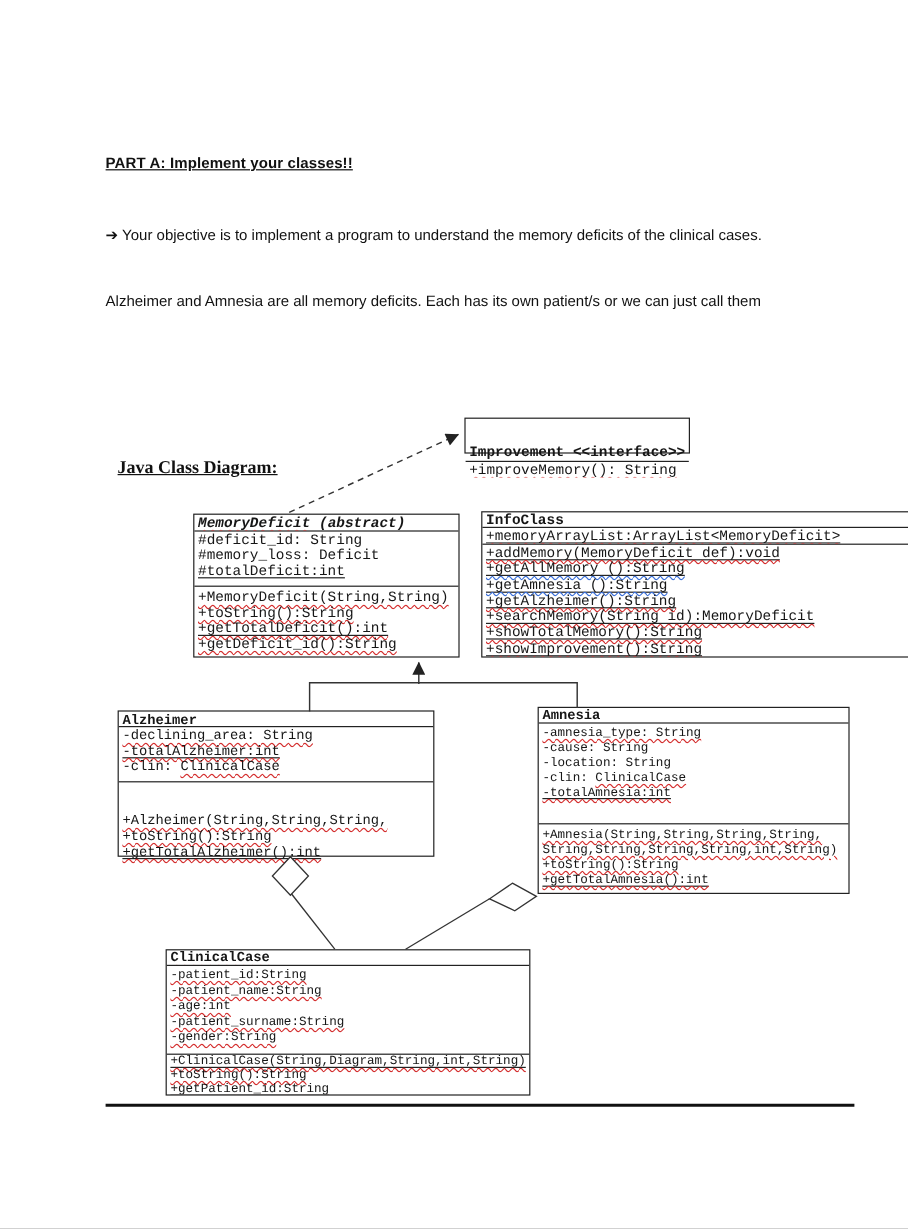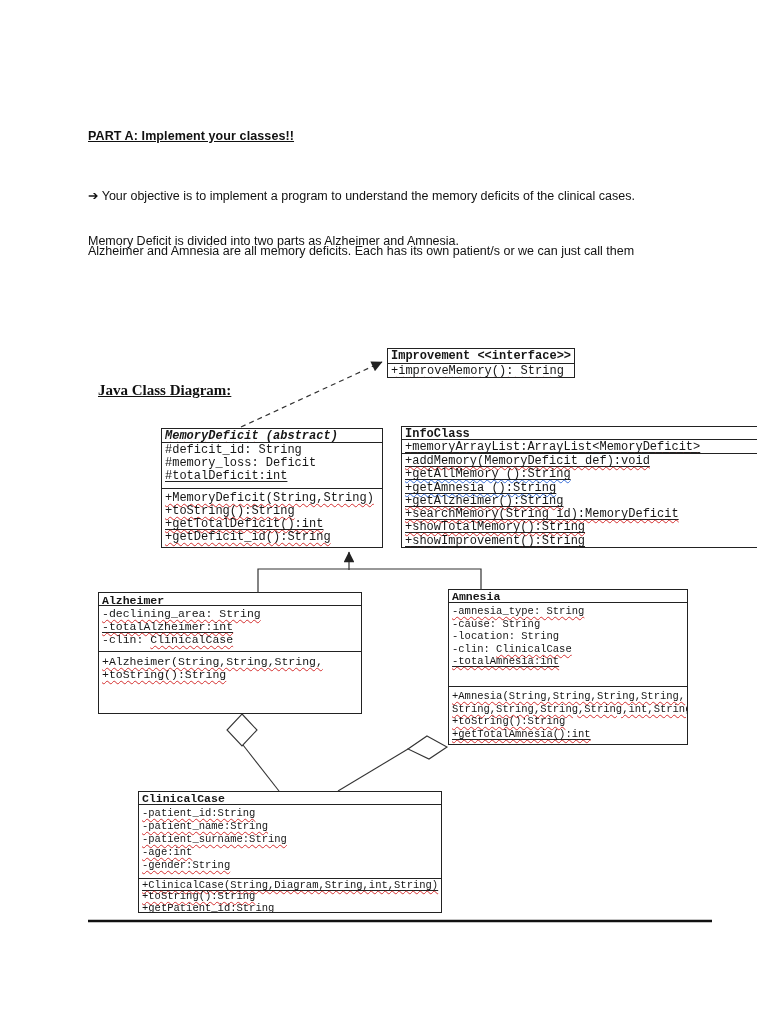--- a/index.html
+++ b/index.html
@@ -26,21 +26,21 @@
       text-decoration-thickness:1px;text-underline-offset:2px;}
   .it{font-style:italic;}
   
   .fz12{font-size:12px;line-height:13px;}
   .fz115{font-size:11.5px;line-height:13px;}
   .fz105{font-size:10.5px;line-height:12.6px;}
   #box-improvement{left:387px;top:348px;width:188px;height:30px;}
   #box-memorydeficit{left:161px;top:428px;width:222px;height:120px;}
   #box-infoclass{left:401px;top:426px;width:369px;height:122px;}
   #box-alzheimer{left:98px;top:592px;width:264px;height:122px;}
-  #box-amnesia{left:448px;top:589px;width:240px;height:156px;}
+  #box-amnesia{left:448px;top:589px;width:260px;height:156px;}
   #box-clinicalcase{left:138px;top:791px;width:304px;height:122px;}
   svg.overlay{position:absolute;left:0;top:0;z-index:4;pointer-events:none;}
 </style>
 </head>
 <body>
 
 <div class="page">
 
   <svg class="overlay" width="757" height="1024" viewBox="0 0 757 1024">
     <defs>
@@ -54,29 +54,28 @@
     <polygon points="242,714 257,730 242,746 227,730" fill="#fff" stroke="#333" stroke-width="1.1"></polygon>
     <line x1="243" y1="745" x2="279" y2="791" stroke="#333" stroke-width="1.1"></line>
     <polygon points="427,736 447,747 429,759 408,749" fill="#fff" stroke="#333" stroke-width="1.1"></polygon>
     <line x1="408" y1="749" x2="338" y2="791" stroke="#333" stroke-width="1.1"></line>
     <line x1="88" y1="921" x2="712" y2="921" stroke="#111" stroke-width="2.6"></line>
   </svg>
 
   <div class="heading">PART A: Implement your classes!!</div>
   <div class="para" style="top:159px;">
     <div>➔ Your objective is to implement a program to understand the memory deficits of the clinical cases.</div>
-    <div>Memory Deficit is divided into two parts as Alzheimer and Amnesia.</div>
   </div>
   <div class="para" style="top:214px;">
     <div>Alzheimer and Amnesia are all memory deficits. Each has its own patient/s or we can just call them</div>
   </div>
   <div class="diagram-label">Java Class Diagram:</div>
 
   <div class="box fz12" id="box-improvement">
-    <div class="sec bb hdr" style="height:15px;">
+    <div class="sec bb hdr" style="height:15px;margin-top:21px;">
       <span class="r">Improvement &lt;&lt;interface&gt;&gt;</span>
     </div>
     <div class="sec" style="height:13px;">
       <div class="r"><span class="wr">+improveMemory(): String</span></div>
     </div>
   </div>
 
   <div class="box fz12" id="box-memorydeficit">
     <div class="sec bb hdr it" style="height:14px;">
       <span class="r"><span class="wr">MemoryDeficit</span><span> (abstract)</span></span>
@@ -114,23 +113,24 @@
 
   <div class="box fz115" id="box-alzheimer">
     <div class="sec bb hdr" style="height:13px;">
       <span class="r">Alzheimer</span>
     </div>
     <div class="sec bb" style="height:46px;">
       <div class="r"><span class="wr">-declining_area: String</span></div>
       <div class="r u"><span class="wr">-totalAlzheimer:int</span></div>
       <div class="r"><span>-clin: </span><span class="u wr">ClinicalCase</span></div>
     </div>
-    <div class="sec" style="height:61px;padding-top:3px;">
+    <div class="sec" style="height:61px;padding-top:3px;margin-top:23px;">
       <div class="r"><span class="wr">+Alzheimer(String,String,String,</span></div>
       <div class="r"><span class="wr">+toString():String</span></div>
+      <div class="r u"><span class="wr">+getTotalAlzheimer():int</span></div>
     </div>
   </div>
 
   <div class="box fz105" id="box-amnesia">
     <div class="sec bb hdr" style="height:13px;font-size:11.5px;">
       <span class="r">Amnesia</span>
     </div>
     <div class="sec bb" style="height:84px;padding-top:2px;">
       <div class="r"><span class="wr">-amnesia_type: String</span></div>
       <div class="r"><span>-cause: String</span></div>
@@ -146,22 +146,22 @@
     </div>
   </div>
 
   <div class="box fz105" id="box-clinicalcase">
     <div class="sec bb hdr" style="height:13px;font-size:11.5px;">
       <span class="r"><span class="wr">ClinicalCase</span></span>
     </div>
     <div class="sec bb" style="height:74px;padding-top:2px;line-height:13px;">
       <div class="r"><span class="wr">-patient_id:String</span></div>
       <div class="r"><span class="wr">-patient_name:String</span></div>
+      <div class="r"><span class="wr">-age:int</span></div>
       <div class="r"><span class="wr">-patient_surname:String</span></div>
-      <div class="r"><span class="wr">-age:int</span></div>
       <div class="r"><span class="wr">-gender:String</span></div>
     </div>
     <div class="sec" style="height:33px;line-height:11.4px;">
       <div class="r u"><span class="wr">+ClinicalCase(String,Diagram,String,int,String)</span></div>
       <div class="r"><span class="wr">+toString():String</span></div>
       <div class="r u"><span class="wr">+getPatient_id:String</span></div>
     </div>
   </div>
 
 </div>

